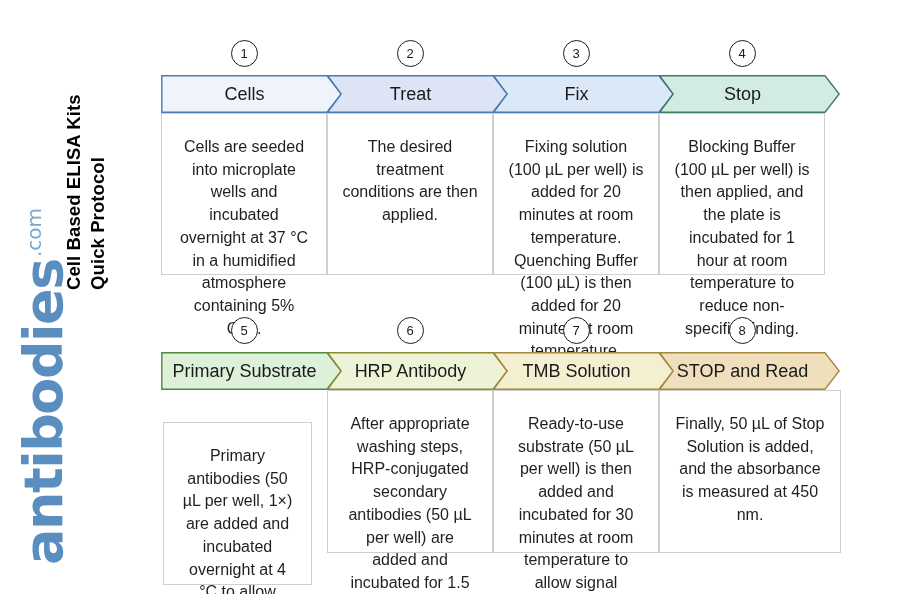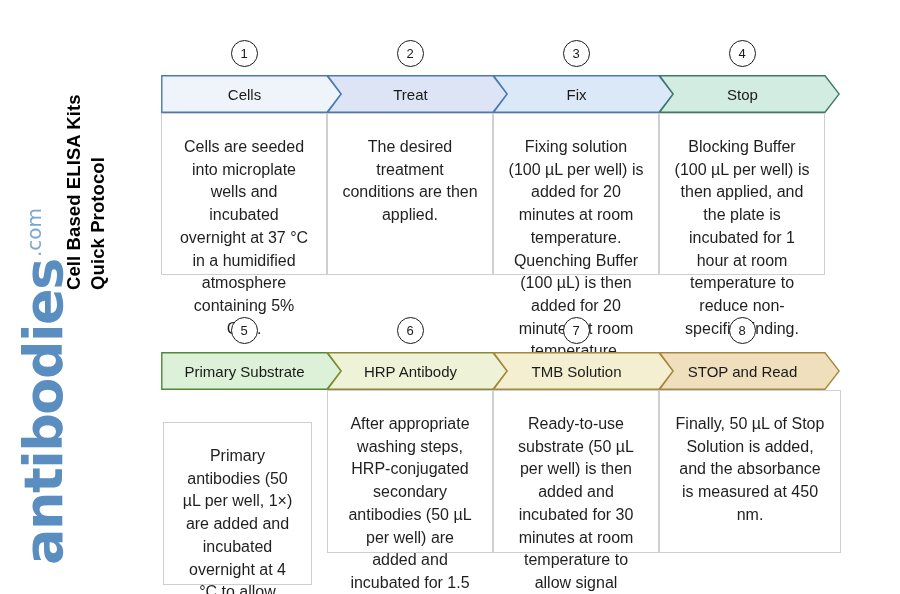--- a/index.html
+++ b/index.html
@@ -49,21 +49,21 @@
     width:27px;height:27px;border-radius:50%;
     border:1.6px solid #1a1a1a;background:#fff;
     display:flex;align-items:center;justify-content:center;
     font-size:13px;color:#1a1a1a;box-sizing:border-box;
   }
   .chev-band{position:absolute;left:0;width:100%;height:38px;}
   .chev{
     position:absolute;top:0;height:38px;
     display:flex;align-items:center;justify-content:center;
     box-sizing:border-box;
-    font-size:15px;color:#1a1a1a;
+    font-size:18px;color:#1a1a1a;
   }
   .chev .lbl{position:relative;z-index:2;padding-right:14px;}
   .chev .shape{position:absolute;inset:0;z-index:1;}
 
   .bodyband{position:absolute;left:0;width:100%;}
   .bodybox{
     position:absolute;top:0;height:100%;
     box-sizing:border-box;
     background:#fff;
     border:1px solid #cfcfcf;

